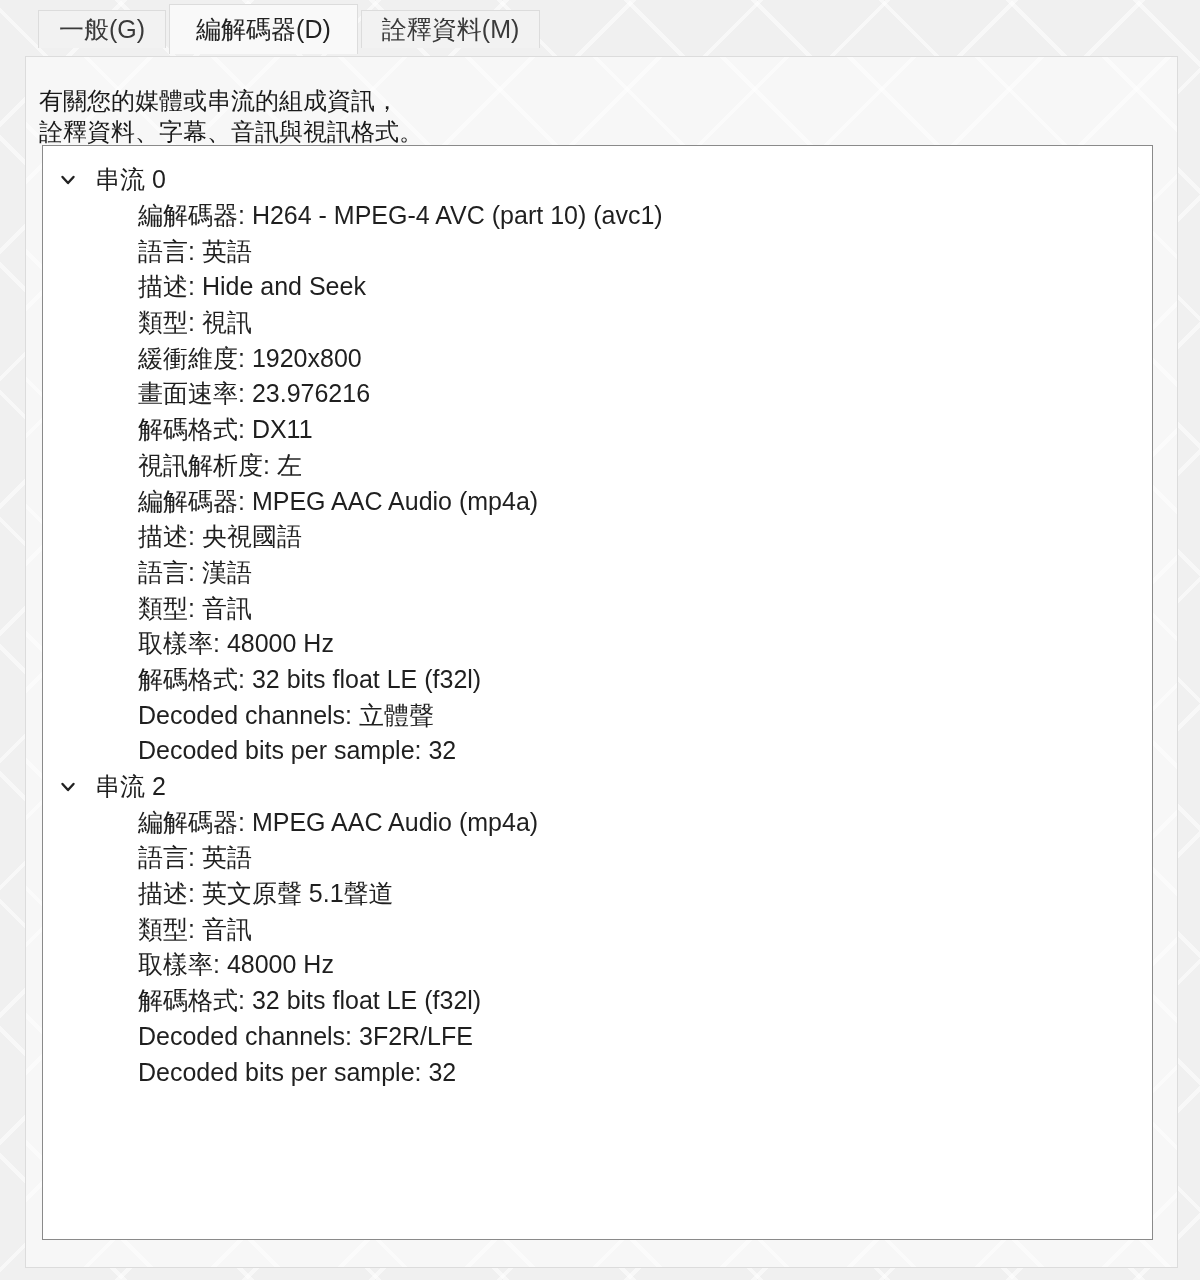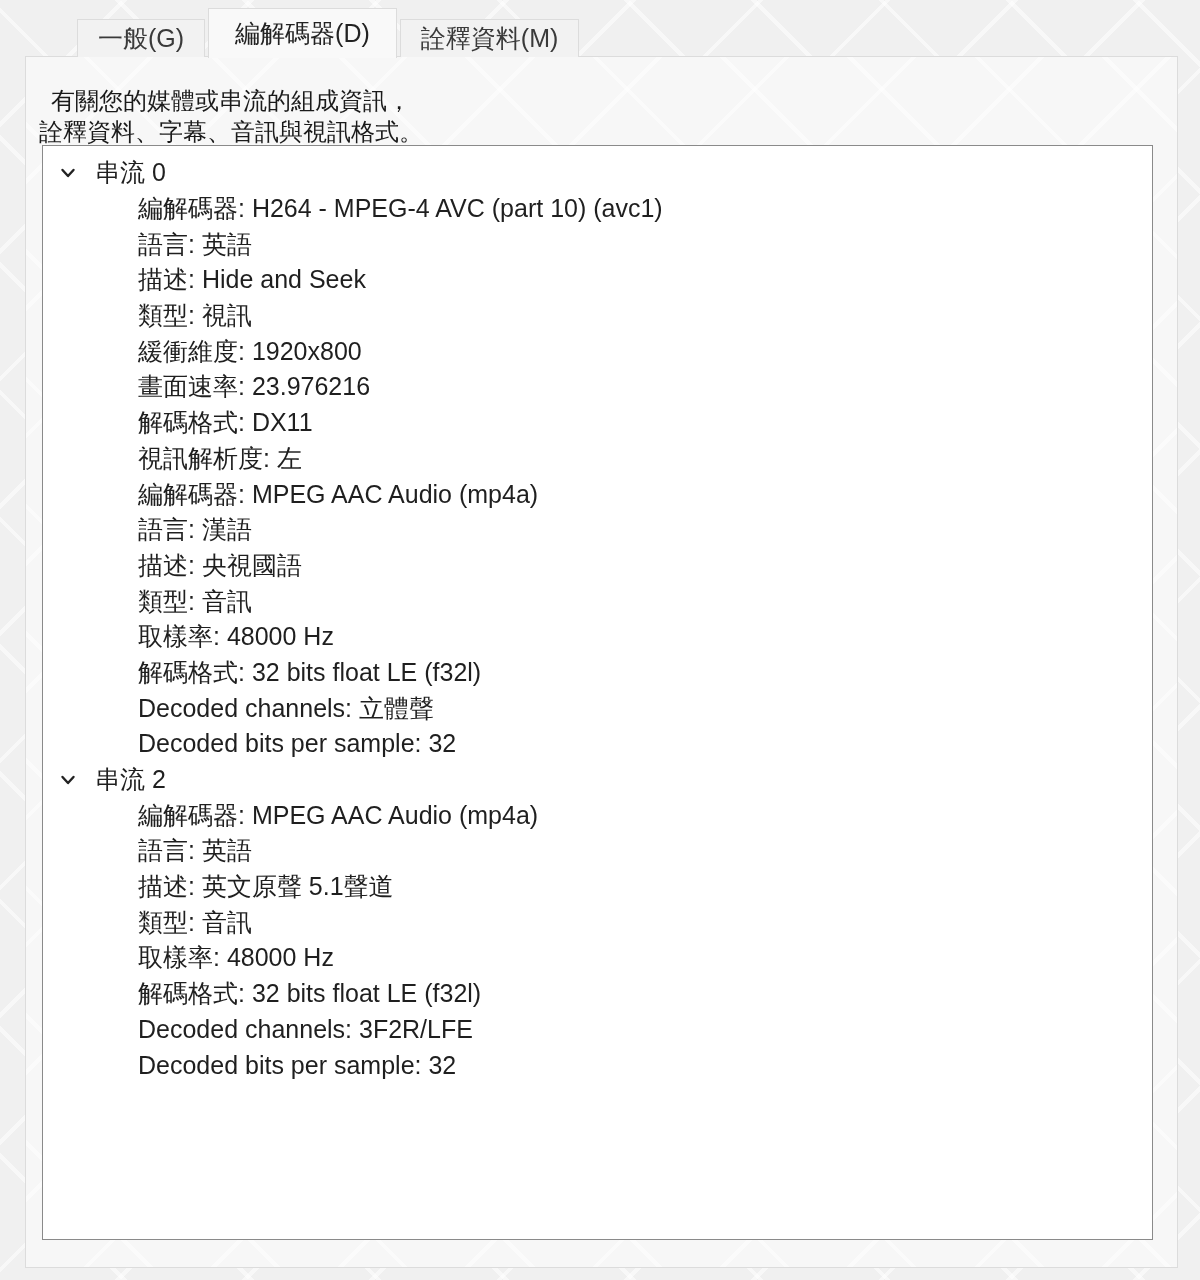--- a/index.html
+++ b/index.html
@@ -13,21 +13,21 @@
     background-color:#f0f0f0;
     background-image:
       repeating-linear-gradient(45deg,  transparent 0, transparent 86px, rgba(255,255,255,0.55) 86px, rgba(255,255,255,0.55) 90px),
       repeating-linear-gradient(135deg, transparent 0, transparent 86px, rgba(255,255,255,0.55) 86px, rgba(255,255,255,0.55) 90px);
     position:relative;
   }
 
   
   .tabbar {
     position:absolute; left:38px; top:0; height:57px;
-    display:flex; align-items:flex-end; z-index:3;margin-left:39px;
+    display:flex; align-items:center; z-index:3;
   }
   .tab {
     height:38px;
     display:flex; align-items:center;
     padding:0 20px;
     margin-right:3px;
     font-size:25px;
     color:#3a3a3a;
     background:#f2f2f2;
     border:1px solid #dcdcdc;
@@ -45,36 +45,35 @@
 
   
   .pane {
     position:absolute; left:25px; top:56px; width:1153px; height:1212px;
     background-color:#f7f7f7;
     background-image:
       repeating-linear-gradient(45deg,  transparent 0, transparent 86px, rgba(255,255,255,0.5) 86px, rgba(255,255,255,0.5) 90px),
       repeating-linear-gradient(135deg, transparent 0, transparent 86px, rgba(255,255,255,0.5) 86px, rgba(255,255,255,0.5) 90px);
     border:1px solid #dcdcdc;
     z-index:1;
-    text-align:center;
   }
   .desc {
     position:absolute; left:13px; top:28px;
     font-size:24px; line-height:31px;
     color:#1a1a1a;
   }
 
   
   .treebox {
     position:absolute; left:16px; top:88px;
     width:1111px; height:1095px;
     background:#ffffff;
     border:1px solid #8a8a8a;
     overflow:hidden;
-    padding-top:9px;
+    padding-top:16px;
   }
   .trow {
     height:35.7px;
     display:flex; align-items:center;
     font-size:25px;
     color:#1f1f1f;
     white-space:pre;
     cursor:default;
   }
   .trow.parent { padding-left:15px; }
@@ -115,22 +114,22 @@
     <div class="trow child">編解碼器: H264 - MPEG-4 AVC (part 10) (avc1)</div>
     <div class="trow child">語言: 英語</div>
     <div class="trow child">描述: Hide and Seek</div>
     <div class="trow child">類型: 視訊</div>
     <div class="trow child">緩衝維度: 1920x800</div>
     <div class="trow child">畫面速率: 23.976216</div>
     <div class="trow child">解碼格式: DX11</div>
     <div class="trow child">視訊解析度: 左</div>
 
     <div class="trow child">編解碼器: MPEG AAC Audio (mp4a)</div>
+    <div class="trow child">描述: 央視國語</div>
     <div class="trow child">語言: 漢語</div>
-    <div class="trow child">描述: 央視國語</div>
     <div class="trow child">類型: 音訊</div>
     <div class="trow child">取樣率: 48000 Hz</div>
     <div class="trow child">解碼格式: 32 bits float LE (f32l)</div>
     <div class="trow child">Decoded channels: 立體聲</div>
     <div class="trow child">Decoded bits per sample: 32</div>
 
     <div class="trow parent">
       <span class="chev">
         <svg width="20" height="20" viewBox="0 0 20 20">
           <polyline points="4.5,7 10,13 15.5,7" fill="none" stroke="#222" stroke-width="2.4" stroke-linecap="round" stroke-linejoin="round"></polyline>

